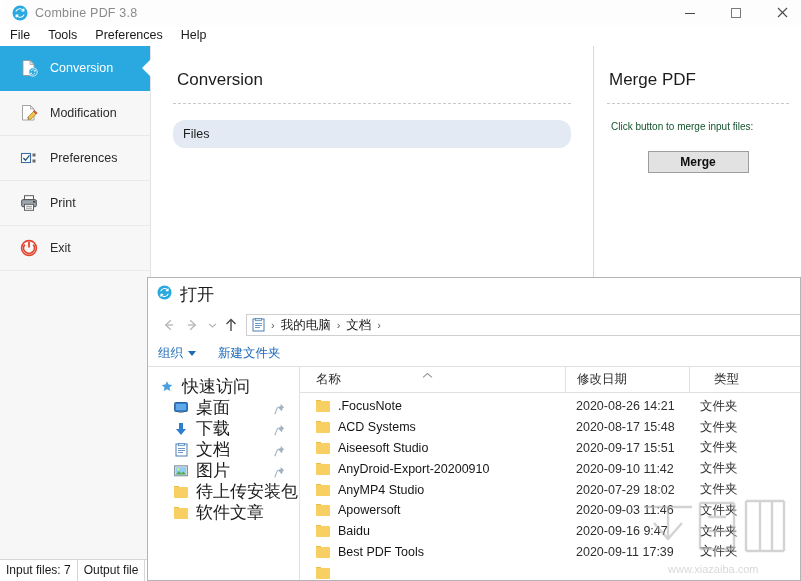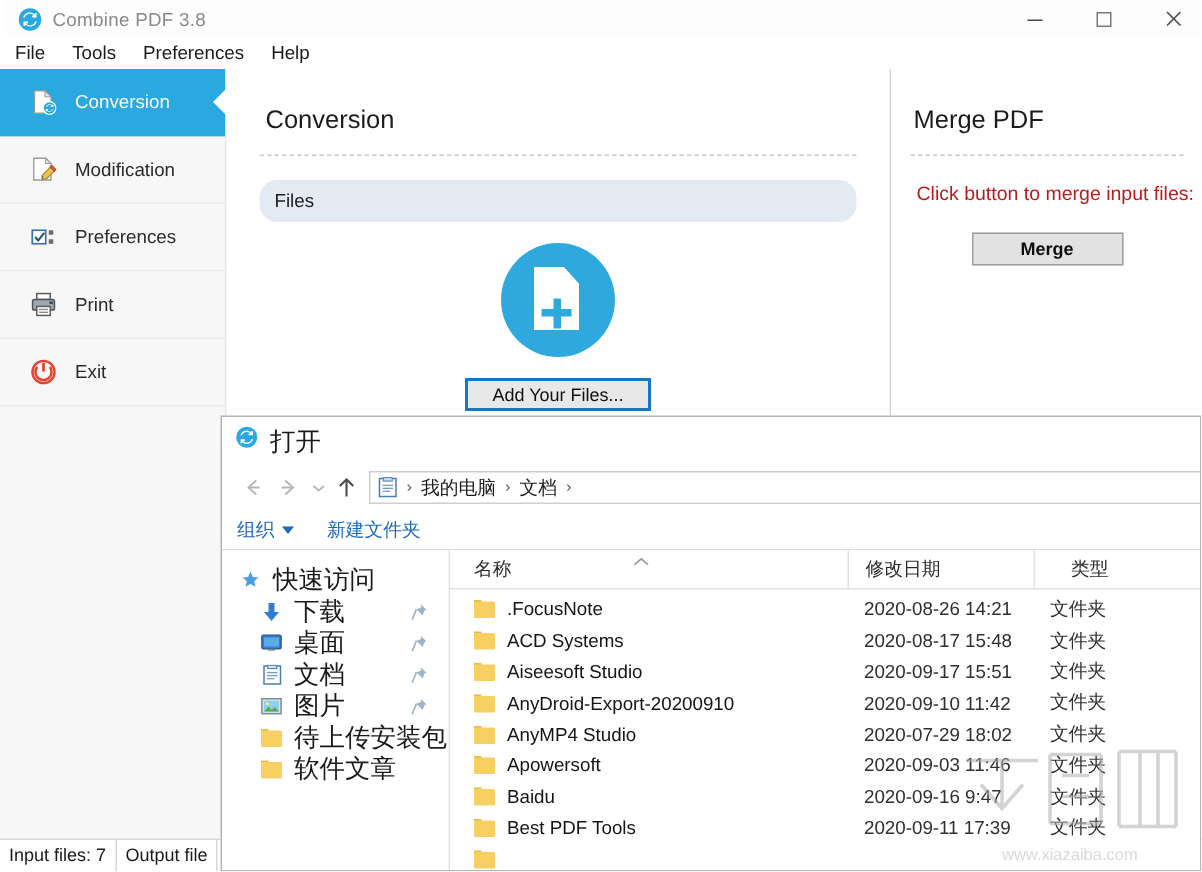--- a/index.html
+++ b/index.html
@@ -102,21 +102,21 @@
     border:2px solid #1878c6;display:flex;align-items:center;justify-content:center;
     font-size:12px;color:#111;box-sizing:border-box;cursor:pointer;
   }
 
   
   .merge-panel{
     position:absolute;left:595px;top:46px;width:206px;height:513px;background:#fff;
   }
   .merge-title{font-size:17px;color:#1c1c1c;margin:24px 0 0 14px;font-weight:normal;}
   .merge-sep{margin:13px 12px 0 12px;border-top:1px dashed #c9c9c9;height:0;}
-  .merge-hint{font-size:13px;color:#b91c1c;margin:17px 0 0 16px;}
+  .merge-hint{font-size:10px;color:#14532d;margin:17px 0 0 16px;}
   .merge-btn{
     margin:19px auto 0 auto;width:101px;height:22px;background:#e2e2e2;
     border:1px solid #9d9d9d;display:flex;align-items:center;justify-content:center;
     font-size:12px;font-weight:bold;color:#0d0d0d;cursor:pointer;box-sizing:border-box;
   }
 
   
   .dialog{
     position:absolute;left:147px;top:277px;width:654px;height:304px;
     background:#fff;border:1px solid #b4b4b4;box-sizing:border-box;overflow:hidden;
@@ -297,29 +297,20 @@
       <span class="side-label">Exit</span>
     </div>
   </div>
 
   <div class="conv-panel">
     <div class="panel-title">Conversion</div>
     <div class="dashed-sep"></div>
     <div class="files-bar">
       <span>Files</span>
     </div>
-    <div class="dropzone">
-      <div class="add-circle">
-        <span class="add-doc"></span>
-        <span class="add-doc-fold"></span>
-        <span class="add-plus-h"></span>
-        <span class="add-plus-v"></span>
-      </div>
-      <div class="add-btn">Add Your Files...</div>
-    </div>
   </div>
 
   <div class="merge-panel">
     <div class="merge-title">Merge PDF</div>
     <div class="merge-sep"></div>
     <div class="merge-hint">Click button to merge input files:</div>
     <div class="merge-btn">Merge</div>
   </div>
 
   <div class="statusbar">
@@ -396,42 +387,42 @@
           <span class="ico">
             <svg width="14" height="14" viewBox="0 0 14 14">
                 <path d="M7 1.2l1.6 3.4 3.6.4-2.7 2.5.8 3.6L7 9.3 3.7 11.1l.8-3.6L1.8 5l3.6-.4z" fill="#4a9fe0"></path>
               </svg>
           </span>
           <span class="lbl">快速访问</span>
         </div>
 
         <div class="nav-row child">
           <span class="ico">
-            <svg width="14" height="14" viewBox="0 0 14 14">
-                <path d="M5 1h4v6h3l-5 6-5-6h3z" fill="#2f7fd1"></path>
-              </svg>
-          </span>
-          <span class="lbl">下载</span>
+            <svg width="14" height="13" viewBox="0 0 14 13">
+                <rect x="0.6" y="1.5" width="12.8" height="9" rx="1" fill="#2f7fd1" stroke="#2b5f96" stroke-width="1"></rect>
+                <rect x="2" y="3" width="10" height="6" fill="#5fa9e8"></rect>
+                <rect x="4.5" y="10.5" width="5" height="1.3" fill="#7a8b99"></rect>
+              </svg>
+          </span>
+          <span class="lbl">桌面</span>
           <span class="pin">
             <svg width="11" height="12" viewBox="0 0 11 12">
                 <path d="M6.5 0.8l3.7 3.7-1.3.6-1.1 3.2L3.6 4.1 6.8 3z" fill="#9fb3c4"></path>
                 <line x1="3.6" y1="4.1" x2="0.8" y2="11.2" stroke="#9fb3c4" stroke-width="1.1"></line>
               </svg>
           </span>
         </div>
 
         <div class="nav-row child">
           <span class="ico">
-            <svg width="14" height="13" viewBox="0 0 14 13">
-                <rect x="0.6" y="1.5" width="12.8" height="9" rx="1" fill="#2f7fd1" stroke="#2b5f96" stroke-width="1"></rect>
-                <rect x="2" y="3" width="10" height="6" fill="#5fa9e8"></rect>
-                <rect x="4.5" y="10.5" width="5" height="1.3" fill="#7a8b99"></rect>
-              </svg>
-          </span>
-          <span class="lbl">桌面</span>
+            <svg width="14" height="14" viewBox="0 0 14 14">
+                <path d="M5 1h4v6h3l-5 6-5-6h3z" fill="#2f7fd1"></path>
+              </svg>
+          </span>
+          <span class="lbl">下载</span>
           <span class="pin">
             <svg width="11" height="12" viewBox="0 0 11 12">
                 <path d="M6.5 0.8l3.7 3.7-1.3.6-1.1 3.2L3.6 4.1 6.8 3z" fill="#9fb3c4"></path>
                 <line x1="3.6" y1="4.1" x2="0.8" y2="11.2" stroke="#9fb3c4" stroke-width="1.1"></line>
               </svg>
           </span>
         </div>
 
         <div class="nav-row child">
           <span class="ico">

